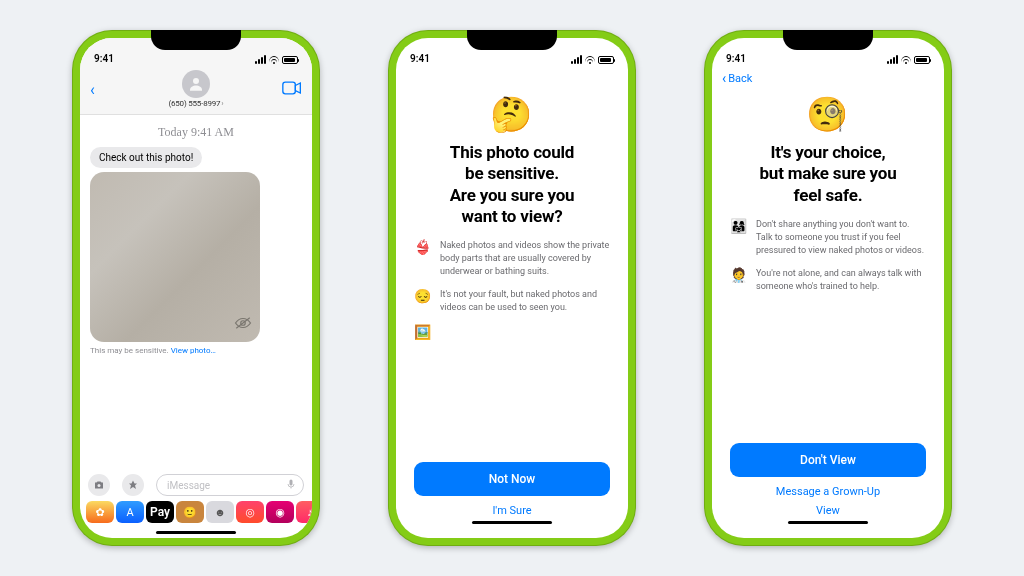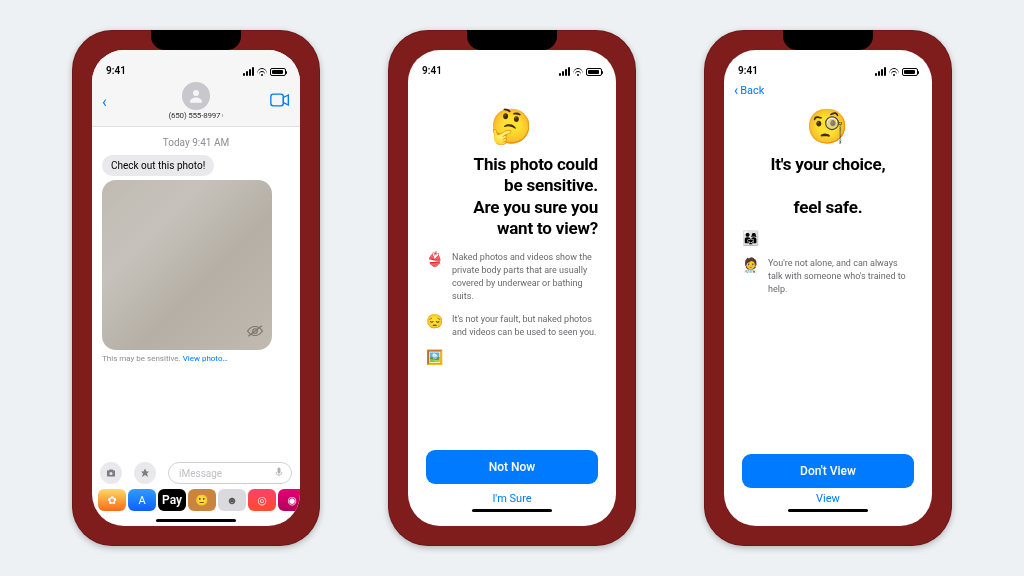--- a/index.html
+++ b/index.html
@@ -9,23 +9,23 @@
     background: #eef1f4;
     font-family: -apple-system, BlinkMacSystemFont, "Segoe UI", Roboto, Helvetica, Arial, sans-serif;
     display: flex;
     justify-content: center;
     align-items: center;
     gap: 68px;
   }
   .phone {
     width: 248px;
     height: 516px;
-    background: #7f1d1d;
+    background: #84cc16;
     border-radius: 40px;
-    padding: 20px;
+    padding: 8px;
     box-shadow: 0 2px 6px rgba(0,0,0,0.25), inset 0 0 0 1px rgba(0,0,0,0.15);
     position: relative;
   }
   .screen {
     width: 100%;
     height: 100%;
     background: #fff;
     border-radius: 32px;
     overflow: hidden;
     position: relative;
@@ -85,21 +85,21 @@
     width:28px; height:28px; margin:0 auto 1px;
     background:#c7c7cc; border-radius:50%;
     display:flex; align-items:center; justify-content:center;
   }
   .avatar svg { width:18px; height:18px; }
   .contact-name { font-size:8px; color:#333; letter-spacing:-0.2px;}
   .contact-name .chev{ font-size:8px; color:#888; margin-left:1px;}
   .facetime { color:#007aff; }
   .facetime svg { width:20px; height:14px;}
   .msg-body { flex:1; padding: 6px 10px; overflow:hidden;}
-  .timestamp { text-align:center; font-size:10px; color:#8e8e93; margin:4px 0 6px;}
+  .timestamp { text-align:center; font-size:12px; color:#8e8e93; margin:4px 0 6px;font-family:Liberation Serif, serif;}
   .bubble-text {
     display:inline-block; background:#e9e9eb; color:#000;
     padding:5px 9px; border-radius:12px; font-size:10px;
     margin-bottom:4px;
   }
   .blurred {
     width:170px; height:170px; border-radius:14px;
     background: linear-gradient(135deg, #c0bab1 0%, #c6c2bb 30%, #b5afa5 60%, #c0bab1 100%);
     filter: blur(0.2px);
     position:relative;
@@ -140,21 +140,21 @@
 
   
   .sheet-body{
     flex:1; display:flex; flex-direction:column; padding:0 18px 10px;
   }
   .nav-row { height:22px; display:flex; align-items:center; padding:2px 10px 0; font-size:11px; color:#007aff;}
   .nav-row .chev-l{ font-size:14px; margin-right:2px; }
   .big-emoji{ font-size:34px; text-align:left; margin:6px 0 8px;}
   .big-title{
     font-size:17px; font-weight:700; line-height:1.25; color:#000;
-    text-align:right; margin-bottom:12px; letter-spacing:-0.2px;
+    text-align:center; margin-bottom:12px; letter-spacing:-0.2px;
   }
   .title-left { text-align:center; }
   .bullets{ display:flex; flex-direction:column; gap:10px;}
   .bullet{ display:flex; gap:8px; align-items:flex-start;}
   .bullet .be{ font-size:14px; width:18px; flex-shrink:0; line-height:1.2;}
   .bullet .bt{ font-size:9px; color:#6a6a6e; line-height:1.45;}
   .btn-primary{
     background:#007aff; color:#fff; font-size:12px; font-weight:500;
     text-align:center; padding:10px 0; border-radius:9px; margin-top:auto;
   }
@@ -327,30 +327,32 @@
       </div>
     </div>
     <div class="nav-row">
       <span class="chev-l">‹</span>
       <span>Back</span>
     </div>
     <div class="sheet-body">
       <div class="big-emoji" style="text-align:center">🧐</div>
       <div class="big-title title-left">
         <span>It's your choice,</span><br>
-        <br>
+        <span>but make sure you</span><br>
         <span>feel safe.</span>
       </div>
       <div class="bullets">
         <div class="bullet">
           <span class="be">👨‍👩‍👧</span>
+          <span class="bt">Don't share anything you don't want to. Talk to someone you trust if you feel pressured to view naked photos or videos.</span>
         </div>
         <div class="bullet">
           <span class="be">🧑‍⚕️</span>
           <span class="bt">You're not alone, and can always talk with someone who's trained to help.</span>
         </div>
       </div>
       <div class="btn-primary">Don't View</div>
+      <div class="btn-secondary">Message a Grown-Up</div>
       <div class="btn-tertiary">View</div>
       <div class="home-ind"></div>
     </div>
   </div>
 </div>
 
 </body></html>

